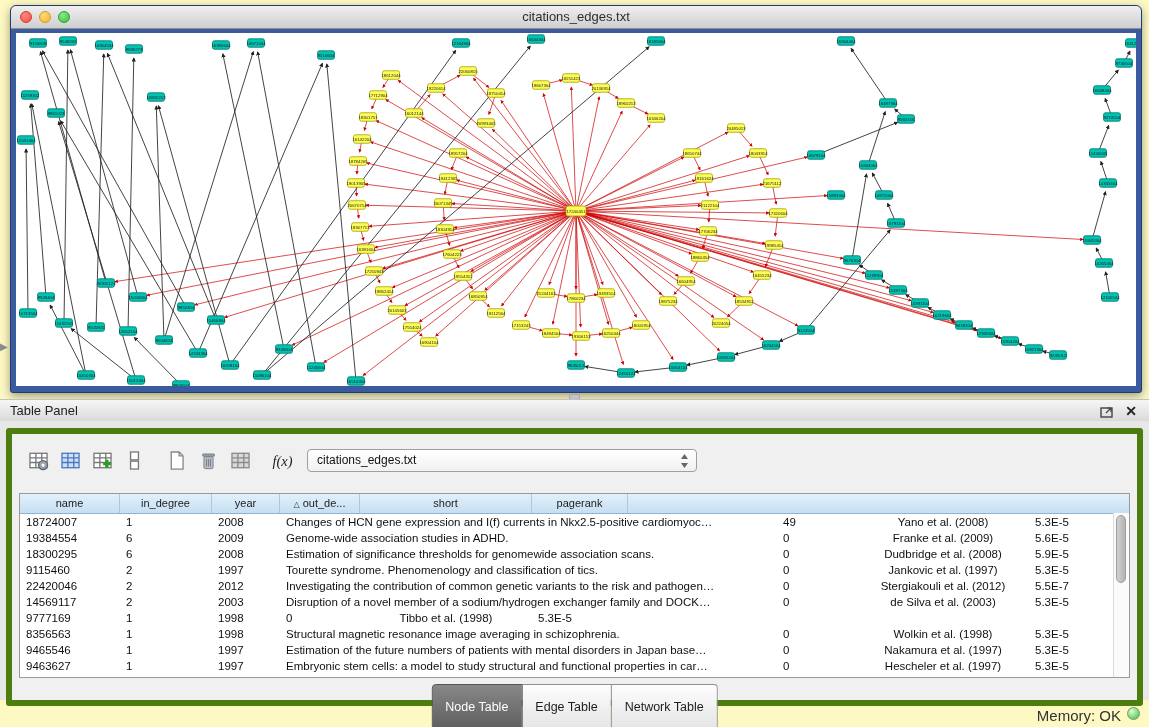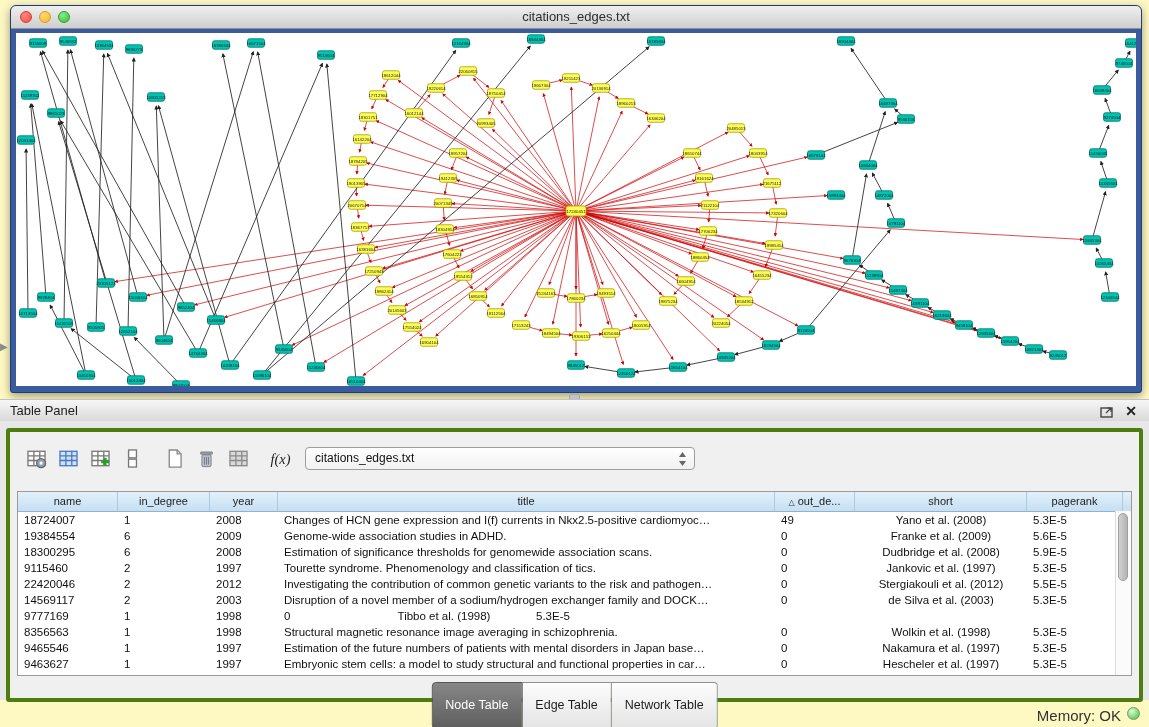--- a/index.html
+++ b/index.html
@@ -29,21 +29,21 @@
     border:1px solid #a7a7a7;border-radius:2px;}
 
   
   .tp-header{position:absolute;left:0;top:399px;width:1149px;height:21px;
     background:linear-gradient(#f6f6f6,#dadada);border-top:1px solid #c2c2c2;border-bottom:1px solid #b3b3b3;}
   .tp-title{position:absolute;left:10px;top:0;height:21px;line-height:21px;font-size:13px;color:#222;}
   .tp-float{position:absolute;right:36px;top:4px;width:13px;height:12px;cursor:default;}
   .tp-close{position:absolute;right:12px;top:1px;font-size:14px;font-weight:bold;color:#222;line-height:20px;}
   .tp-body{position:absolute;left:0;top:421px;width:1149px;height:279px;background:#e7e7e7;}
   .tp-content{position:absolute;left:6px;right:6px;top:7px;height:266px;background:#f0f0f0;
-    border:4px solid #4d7c0f;border-radius:3px;}
+    border:6px solid #4d7c0f;border-radius:3px;}
 
   
   .toolbar{position:absolute;left:0;top:10px;right:0;height:32px;display:flex;align-items:center;padding-left:14px;}
   #toolbar-icons{display:flex;align-items:center;gap:7px;}
   .icon-btn{width:25px;height:25px;display:flex;align-items:center;justify-content:center;border-radius:3px;}
   .icon-btn.grp{margin-left:10px;}
   .combo{position:relative;margin-left:12px;width:390px;height:23px;box-sizing:border-box;
     background:linear-gradient(#ffffff,#f1f1f1);border:1px solid #9f9f9f;border-radius:4px;
     font-size:12px;color:#111;line-height:21px;padding-left:9px;}
   .combo .arrows{position:absolute;right:7px;top:4px;}
@@ -855,21 +855,20 @@
               </svg>
           </span>
         </div>
       </div>
 
       <div class="dtable">
         <div class="thead" id="thead">
             <div class="th c0"><span>name</span></div>
             <div class="th c1"><span>in_degree</span></div>
             <div class="th c2"><span>year</span></div>
-            <div class="th c3"><span>title</span></div>
             <div class="th c4"><span class="sort">△</span><span>out_de...</span></div>
             <div class="th c5"><span>short</span></div>
             <div class="th c6"><span>pagerank</span></div>
           </div>
         <div id="tbody">
             <div class="trow">
               <div class="cell c0">18724007</div>
               <div class="cell c1">1</div>
               <div class="cell c2">2008</div>
               <div class="cell c3">Changes of HCN gene expression and I(f) currents in Nkx2.5-positive cardiomyoc…</div>
@@ -904,21 +903,21 @@
               <div class="cell c5">Jankovic et al. (1997)</div>
               <div class="cell c6">5.3E-5</div>
             </div>
             <div class="trow">
               <div class="cell c0">22420046</div>
               <div class="cell c1">2</div>
               <div class="cell c2">2012</div>
               <div class="cell c3">Investigating the contribution of common genetic variants to the risk and pathogen…</div>
               <div class="cell c4">0</div>
               <div class="cell c5">Stergiakouli et al. (2012)</div>
-              <div class="cell c6">5.5E-5</div>
+              <div class="cell c6">5.5E-7</div>
             </div>
             <div class="trow">
               <div class="cell c0">14569117</div>
               <div class="cell c1">2</div>
               <div class="cell c2">2003</div>
               <div class="cell c3">Disruption of a novel member of a sodium/hydrogen exchanger family and DOCK…</div>
               <div class="cell c4">0</div>
               <div class="cell c5">de Silva et al. (2003)</div>
               <div class="cell c6">5.3E-5</div>
             </div>

